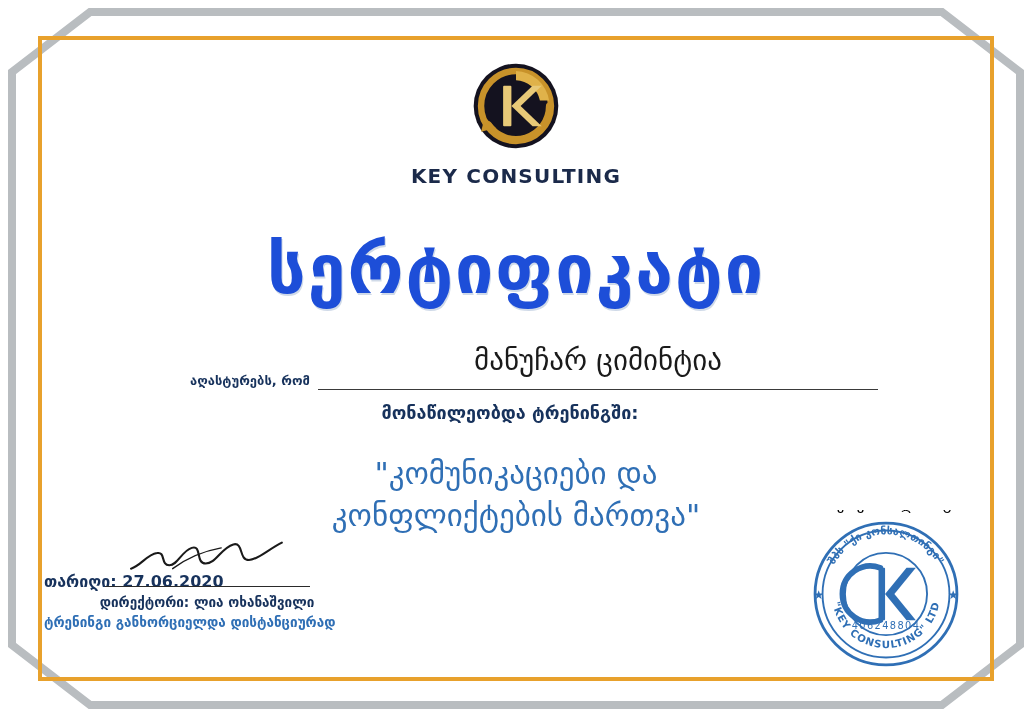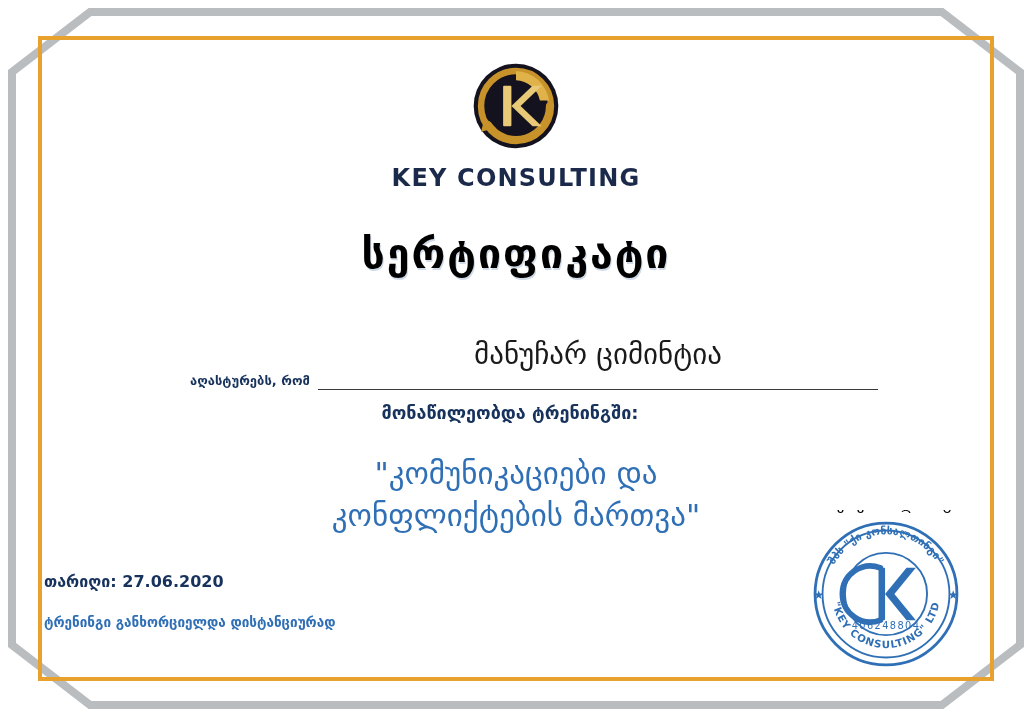--- a/index.html
+++ b/index.html
@@ -48,36 +48,36 @@
     text-align: center;
   }
   .logo-mark {
     width: 92px;
     height: 92px;
     margin: 0 auto;
     display: block;
   }
   .logo-text {
     margin-top: 12px;
-    font-size: 24px;
+    font-size: 20px;
     letter-spacing: 1.2px;
     font-weight: bold;
     color: #1b2a4a;
     font-family: "DejaVu Sans", "Liberation Sans", sans-serif;
   }
 
   
   .title {
     position: absolute;
     left: 0; right: 0;
     top: 188px;
     text-align: center;
-    font-size: 41px;
-    font-weight: bold;
-    color: #000000;
+    font-size: 68px;
+    font-weight: bold;
+    color: #1d4ed8;
     letter-spacing: 2px;
     font-family: "DejaVu Sans", sans-serif;
     text-shadow: 1px 2px 0 rgba(120,150,190,0.35);
   }
 
   
   .recipient-row {
     position: absolute;
     left: 110px;
     right: 110px;
@@ -96,21 +96,21 @@
   }
   .recipient-name {
     position: absolute;
     left: 128px;
     right: 0;
     bottom: 0;
     text-align: center;
     font-size: 29px;
     color: #1a1a1a;
     border-bottom: 1.5px solid #3a3a3a;
-    padding-bottom: 18px;
+    padding-bottom: 12px;
     font-family: "DejaVu Sans", sans-serif;
   }
 
   
   .participated {
     position: absolute;
     left: 0; right: 12px;
     top: 360px;
     text-align: center;
     font-size: 18px;
@@ -235,20 +235,30 @@
 
     <div class="course-title">
       <div>"კომუნიკაციები და</div>
       <div>კონფლიქტების მართვა"</div>
     </div>
 
     <div class="date-line">თარიღი: 27.06.2020</div>
 
     <div class="footer-note">ტრენინგი განხორციელდა დისტანციურად</div>
 
+    <div class="signature-block">
+      <svg class="signature-img" viewBox="0 0 220 60">
+        <path d="M22 40 C34 36, 40 24, 52 22 C62 20, 56 36, 66 36 C76 36, 80 20, 92 16
+                 C104 12, 96 34, 108 34 C120 34, 126 16, 140 12
+                 C152 9, 146 30, 158 30 C168 30, 180 18, 196 10" fill="none" stroke="#1a1a1a" stroke-width="2.4" stroke-linecap="round"></path>
+        <path d="M70 40 C86 28, 104 20, 126 16" fill="none" stroke="#1a1a1a" stroke-width="1.6" stroke-linecap="round"></path>
+      </svg>
+      <div class="signature-rule"></div>
+      <div class="signature-label">დირექტორი: ლია ოხანაშვილი</div>
+    </div>
 
     <svg class="seal" viewBox="0 0 180 180">
       <defs>
         <path id="sealTop" d="M 26,90 A 64,64 0 0 1 154,90"></path>
         <path id="sealBottom" d="M 32,90 A 58,58 0 0 0 148,90"></path>
       </defs>
       <circle cx="90" cy="90" r="76" fill="none" stroke="#2f6fb5" stroke-width="3"></circle>
       <circle cx="90" cy="90" r="68" fill="none" stroke="#2f6fb5" stroke-width="2"></circle>
       <circle cx="90" cy="90" r="44" fill="none" stroke="#2f6fb5" stroke-width="2"></circle>
       <text font-size="11.5" font-weight="bold" fill="#2f6fb5" font-family="DejaVu Sans, sans-serif">

